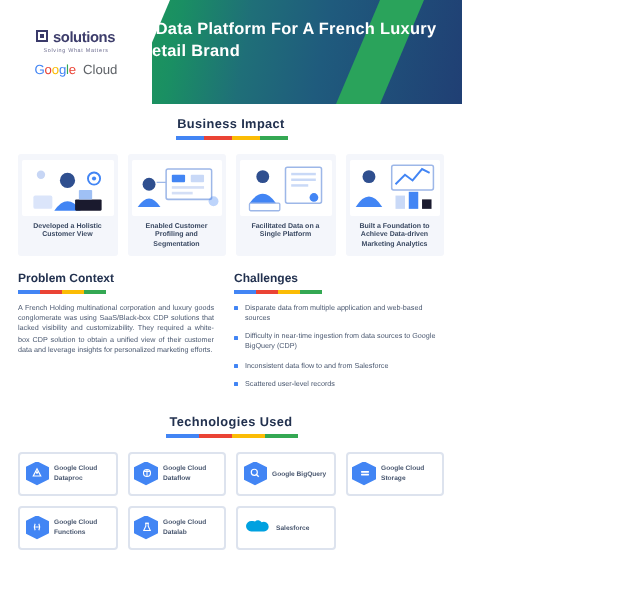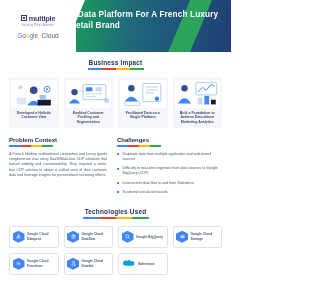--- a/index.html
+++ b/index.html
@@ -175,21 +175,21 @@
 
   <div class="header">
     <div class="header-banner"></div>
     <div class="header-banner-accent" style="left:168px"></div>
     <div class="header-title">Customer Data Platform For A French Luxury Apparel Retail Brand</div>
 
     <div class="logo-zone">
       <div style="display:flex;flex-direction:column;align-items:center;">
         <div class="q-logo">
           <span class="q-mark"></span>
-          <span class="q-word">multiple</span>
+          <span class="q-word">solutions</span>
         </div>
         <div class="q-tag">Solving What Matters</div>
       </div>
       <div class="gc-logo">
         <span class="gc-word"><span>G</span><span>o</span><span>o</span><span>g</span><span>l</span><span>e</span></span>
         <span class="gc-cloud">Cloud</span>
       </div>
     </div>
   </div>
 

